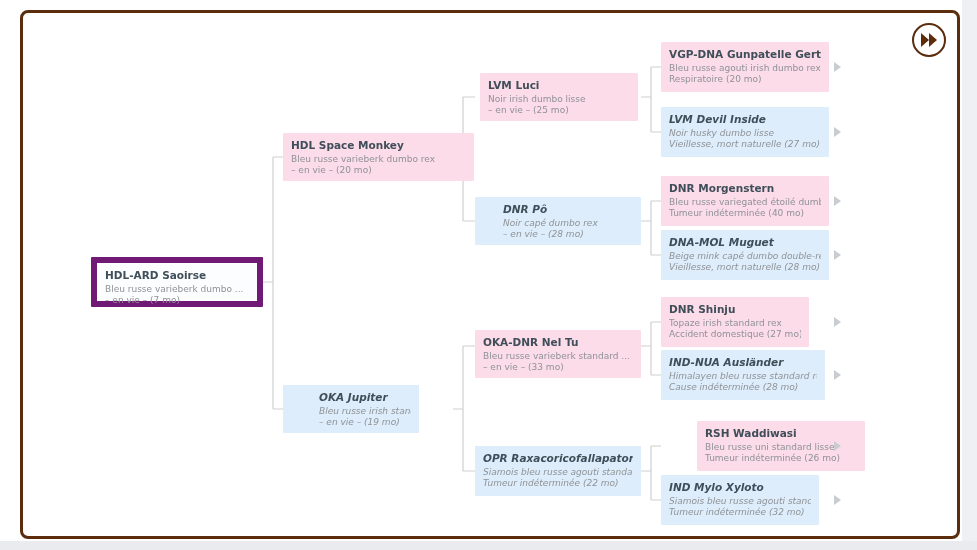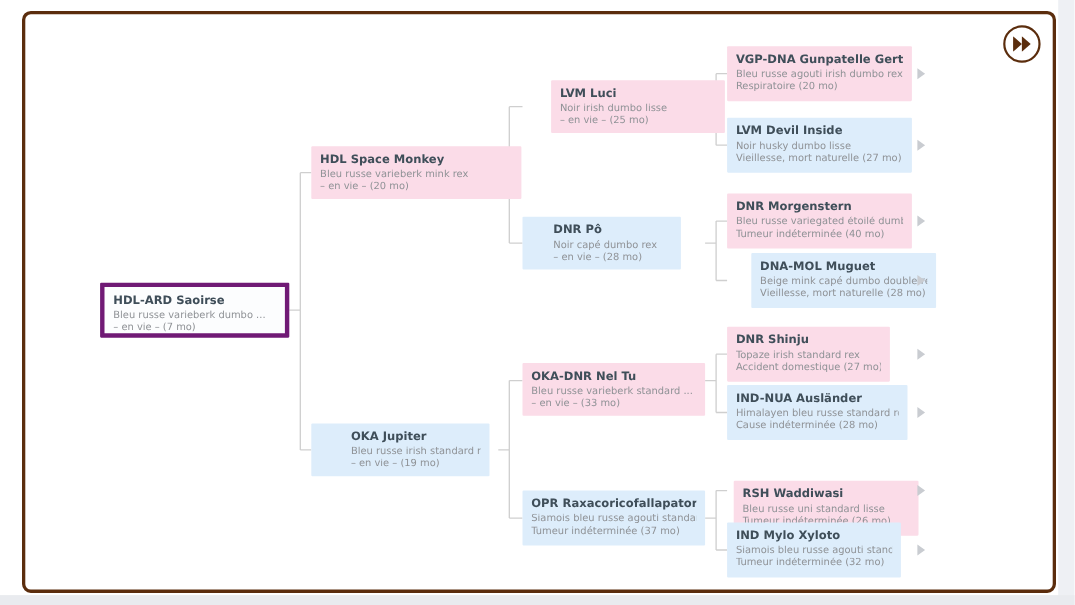--- a/index.html
+++ b/index.html
@@ -14,22 +14,22 @@
     border: 3px solid #5b2d0d; border-radius: 8px; background: #ffffff; }
 
   #next-gen-button { position: absolute; left: 912px; top: 23px; width: 34px; height: 34px;
     border: 2.5px solid #5b2d0d; border-radius: 50%; background: #ffffff;
     display: flex; align-items: center; justify-content: center; cursor: pointer; z-index: 5; }
 
   #connectors { position: absolute; left: 0; top: 0; width: 977px; height: 550px; }
 
   .node { position: absolute; padding: 6px 8px 5px 8px; border-radius: 1px; cursor: pointer; }
   .node.female { background: #fbdce8; }
-  .node.male   { background: #ddedfb; }
-  .node.root   { background: #fcfdfe; border: 4px solid #701a75; }
+  .node.male   { background: #ddedfb; font-style: italic; }
+  .node.root   { background: #fcfdfe; border: 6px solid #701a75; }
   .node .title { display: block; font-size: 10.5px; font-weight: bold; color: #3f4e59;
     line-height: 13px; margin-bottom: 2px; white-space: nowrap; overflow: hidden; }
   .node .sub { display: block; font-size: 9px; color: #8f9296; line-height: 11px;
     white-space: nowrap; overflow: hidden; }
 
   .chevron { position: absolute; width: 0; height: 0;
     border-left: 7px solid #c9ccd1; border-top: 5px solid transparent; border-bottom: 5px solid transparent;
     cursor: pointer; }
 </style>
 </head>
@@ -46,85 +46,85 @@
     </svg>
 
   <div id="nodes-layer">
       <div class="node root" style="left: 91px; top: 257px; width: 172px; height: 50px;">
         <span class="title">HDL-ARD Saoirse</span>
         <span class="sub">Bleu russe varieberk dumbo ...</span>
         <span class="sub">– en vie – (7 mo)</span>
       </div>
       <div class="node female" style="left: 283px; top: 133px; width: 191px; height: 48px;">
         <span class="title">HDL Space Monkey</span>
-        <span class="sub">Bleu russe varieberk mink rex</span>
+        <span class="sub">Bleu russe varieberk dumbo rex</span>
         <span class="sub">– en vie – (20 mo)</span>
       </div>
-      <div class="node male" style="left: 283px; top: 385px; width: 162px; height: 48px; padding-left: 36px;">
+      <div class="node male" style="left: 283px; top: 385px; width: 136px; height: 48px; padding-left: 36px;">
         <span class="title">OKA Jupiter</span>
         <span class="sub">Bleu russe irish standard rex</span>
         <span class="sub">– en vie – (19 mo)</span>
       </div>
-      <div class="node female" style="left: 501px; top: 73px; width: 158px; height: 48px;">
+      <div class="node female" style="left: 480px; top: 73px; width: 158px; height: 48px;">
         <span class="title">LVM Luci</span>
         <span class="sub">Noir irish dumbo lisse</span>
         <span class="sub">– en vie – (25 mo)</span>
       </div>
-      <div class="node male" style="left: 475px; top: 197px; width: 144px; height: 48px; padding-left: 28px;">
+      <div class="node male" style="left: 475px; top: 197px; width: 166px; height: 48px; padding-left: 28px;">
         <span class="title">DNR Pô</span>
         <span class="sub">Noir capé dumbo rex</span>
         <span class="sub">– en vie – (28 mo)</span>
       </div>
       <div class="node female" style="left: 475px; top: 330px; width: 166px; height: 48px;">
         <span class="title">OKA-DNR Nel Tu</span>
         <span class="sub">Bleu russe varieberk standard ...</span>
         <span class="sub">– en vie – (33 mo)</span>
       </div>
       <div class="node male" style="left: 475px; top: 446px; width: 166px; height: 50px;">
         <span class="title">OPR Raxacoricofallapatorien</span>
         <span class="sub">Siamois bleu russe agouti standard ...</span>
-        <span class="sub">Tumeur indéterminée (37 mo)</span>
+        <span class="sub">Tumeur indéterminée (22 mo)</span>
       </div>
       <div class="node female" style="left: 661px; top: 42px; width: 168px; height: 50px;">
         <span class="title">VGP-DNA Gunpatelle Gertie</span>
         <span class="sub">Bleu russe agouti irish dumbo rex</span>
         <span class="sub">Respiratoire (20 mo)</span>
       </div>
       <span class="chevron" style="left: 834px; top: 62px;"></span>
       <div class="node male" style="left: 661px; top: 107px; width: 168px; height: 50px;">
         <span class="title">LVM Devil Inside</span>
         <span class="sub">Noir husky dumbo lisse</span>
         <span class="sub">Vieillesse, mort naturelle (27 mo)</span>
       </div>
       <span class="chevron" style="left: 834px; top: 127px;"></span>
       <div class="node female" style="left: 661px; top: 176px; width: 168px; height: 50px;">
         <span class="title">DNR Morgenstern</span>
         <span class="sub">Bleu russe variegated étoilé dumbo ...</span>
         <span class="sub">Tumeur indéterminée (40 mo)</span>
       </div>
       <span class="chevron" style="left: 834px; top: 196px;"></span>
-      <div class="node male" style="left: 661px; top: 230px; width: 168px; height: 50px; margin-left: 22px;">
+      <div class="node male" style="left: 661px; top: 230px; width: 168px; height: 50px;">
         <span class="title">DNA-MOL Muguet</span>
         <span class="sub">Beige mink capé dumbo double-rex</span>
         <span class="sub">Vieillesse, mort naturelle (28 mo)</span>
       </div>
       <span class="chevron" style="left: 834px; top: 250px;"></span>
       <div class="node female" style="left: 661px; top: 297px; width: 148px; height: 50px;">
         <span class="title">DNR Shinju</span>
         <span class="sub">Topaze irish standard rex</span>
         <span class="sub">Accident domestique (27 mo)</span>
       </div>
       <span class="chevron" style="left: 834px; top: 317px;"></span>
       <div class="node male" style="left: 661px; top: 350px; width: 164px; height: 50px;">
         <span class="title">IND-NUA Ausländer</span>
         <span class="sub">Himalayen bleu russe standard rex</span>
         <span class="sub">Cause indéterminée (28 mo)</span>
       </div>
       <span class="chevron" style="left: 834px; top: 370px;"></span>
-      <div class="node female" style="left: 667px; top: 421px; width: 168px; height: 50px; margin-top: 16px;">
+      <div class="node female" style="left: 697px; top: 421px; width: 168px; height: 50px;">
         <span class="title">RSH Waddiwasi</span>
         <span class="sub">Bleu russe uni standard lisse</span>
         <span class="sub">Tumeur indéterminée (26 mo)</span>
       </div>
       <span class="chevron" style="left: 834px; top: 441px;"></span>
       <div class="node male" style="left: 661px; top: 475px; width: 158px; height: 50px;">
         <span class="title">IND Mylo Xyloto</span>
         <span class="sub">Siamois bleu russe agouti standard ...</span>
         <span class="sub">Tumeur indéterminée (32 mo)</span>
       </div>

